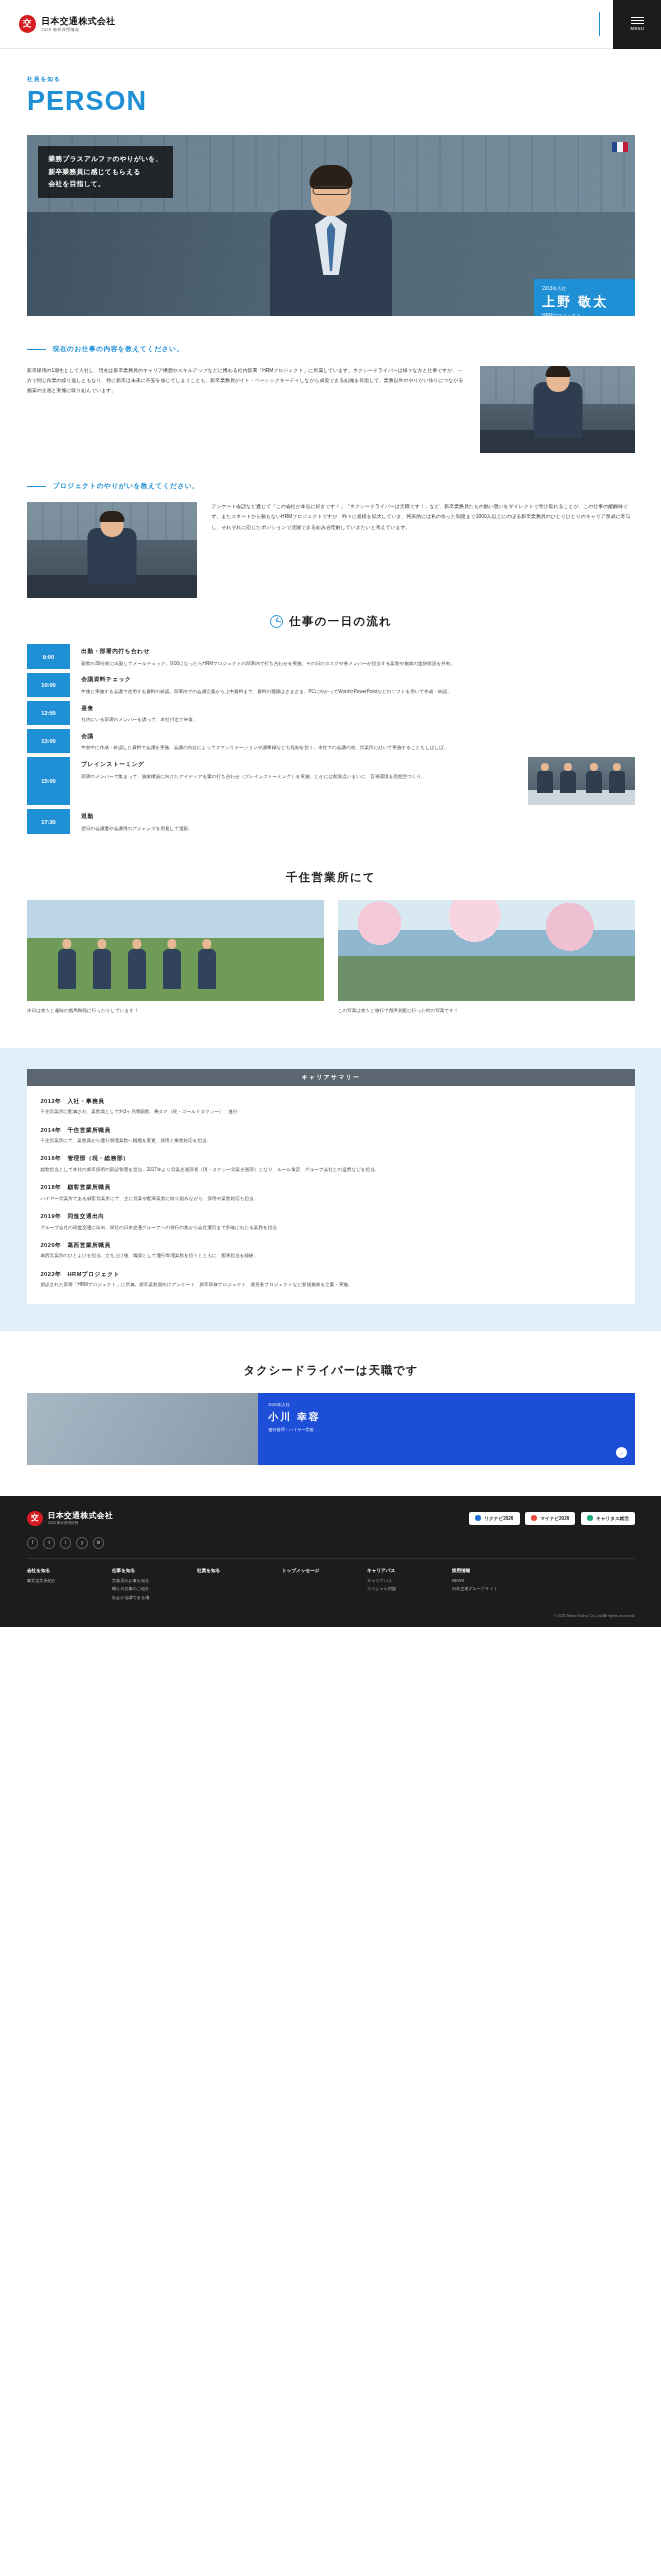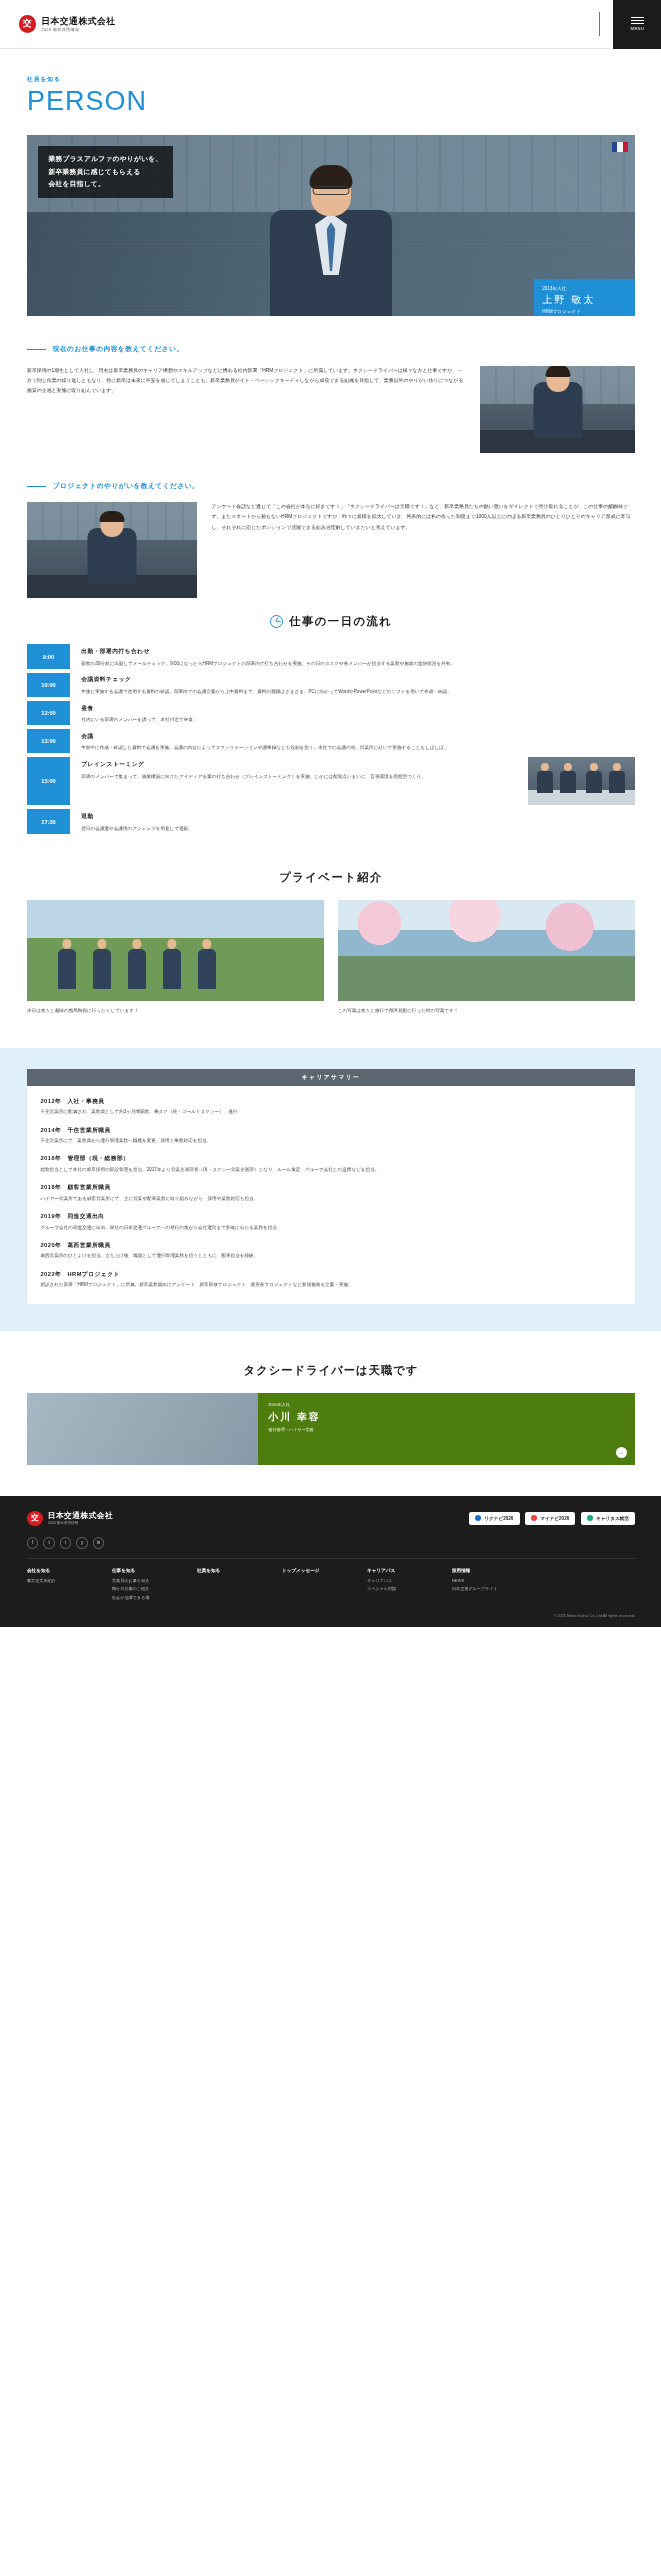--- a/index.html
+++ b/index.html
@@ -38,21 +38,21 @@
     cursor: pointer;
   }
   .menu-lines { display: flex; flex-direction: column; gap: 2.1px; }
   .menu-lines span { display: block; width: 13.4px; height: 1px; background: #fff; }
   .menu-label { font-size: 4.1px; letter-spacing: 0.5px; }
 
   
   .page-head { padding: 27px 0 5.2px 27px; }
   .page-head .ja { font-size: 5.7px; color: #1f8fd6; letter-spacing: 1px; font-weight: bold; }
   .page-head .en {
-    font-size: 27px; color: #1f8fd6; font-weight: normal;
+    font-size: 27px; color: #1f8fd6; font-weight: bold;
     letter-spacing: 1px; line-height: 1.1; margin-top: 3.1px;
     font-family: "Liberation Sans", sans-serif;
   }
 
   
   .hero {
     position: relative;
     margin: 13.4px 27px 0 27px;
     height: 181px;
     background: linear-gradient(180deg,#4a5b68 0%, #33424d 100%);
@@ -102,21 +102,21 @@
   .hero-copy {
     position: absolute; left: 11.3px; top: 10.3px;
     background: rgba(12,12,12,.78); color: #fff; padding: 7.2px 10.3px;
     font-size: 6.7px; font-weight: bold; line-height: 1.9; letter-spacing: 0.3px;
   }
   .hero-tag {
     position: absolute; right: 0; bottom: 0; width: 101px; height: 37px;
     background: #1f8fd6; color: #fff; padding: 6.7px 8.2px;
   }
   .hero-tag .yr { font-size: 4.6px; opacity: .95; }
-  .hero-tag .nm { font-size: 10px; font-weight: normal; letter-spacing: 2.1px; margin: 1.5px 0 2.1px; }
+  .hero-tag .nm { font-size: 13px; font-weight: bold; letter-spacing: 2.1px; margin: 1.5px 0 2.1px; }
   .hero-tag .ro { font-size: 4.6px; opacity: .95; }
   .hero-flag {
     position: absolute; right: 7.2px; top: 6.2px; width: 15.5px; height: 10.3px;
     background: linear-gradient(90deg,#1a3f8f 33%, #fff 33% 66%, #c8102e 66%);
     opacity: .9;
   }
 
   
   .qa { margin: 29px 27px 0 27px; }
   .qa-head { display: flex; align-items: center; gap: 7.2px; }
@@ -226,21 +226,21 @@
   
   .other-sec { margin-top: 32px; padding: 0 27px 31px; }
   .other-title { text-align: center; font-size: 11.3px; font-weight: bold; letter-spacing: 1px; }
   .other-row { display: flex; gap: 13.4px; margin-top: 15.5px; }
   .other-card { flex: 1; position: relative; height: 72px; overflow: hidden; background: #8ea6b4; }
   .other-card .photo { position: absolute; inset: 0; }
   .other-card.c1 .photo { background: linear-gradient(120deg,#a7b9c5,#5c6f7d); }
   .other-card.c2 .photo { background: linear-gradient(120deg,#c4d6e2,#7b95a6); }
   .other-ov {
     position: absolute; right: 0; top: 0; bottom: 0; width: 62%;
-    background: #4d7c0f; color: #fff; padding: 9.3px 10.3px;
+    background: #1d4ed8; color: #fff; padding: 9.3px 10.3px;
   }
   .other-yr { font-size: 4.1px; opacity: .95; }
   .other-nm { font-size: 9.8px; font-weight: bold; letter-spacing: 2.1px; margin: 3.1px 0 3.1px; }
   .other-ro { font-size: 4.1px; opacity: .95; line-height: 1.6; }
   .other-arrow {
     position: absolute; right: 8.2px; bottom: 7.2px; width: 11.3px; height: 11.3px;
     border-radius: 50%; background: #fff; color: #1f8fd6;
     display: flex; align-items: center; justify-content: center; font-size: 5.7px;
   }
 
@@ -431,21 +431,21 @@
       <div class="flow-main">
         <div class="flow-label">退勤</div>
         <div class="flow-desc">翌日の会議運や会議用のアジェンダを用意して退勤。</div>
       </div>
     </div>
 
   </div>
 </div>
 
 <div class="priv-sec">
-  <div class="priv-title">プライベート紹介</div>
+  <div class="priv-title">千住営業所にて</div>
   <div class="priv-row">
     <div class="priv-item">
       <div class="priv-photo golf">
         <div class="men">
           <div class="m" style="left:31px"></div>
           <div class="m" style="left:66px"></div>
           <div class="m" style="left:101px"></div>
           <div class="m" style="left:136px"></div>
           <div class="m" style="left:171px"></div>
         </div>

